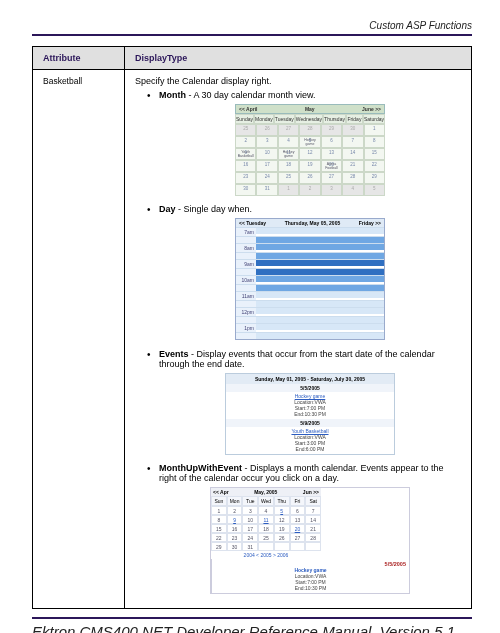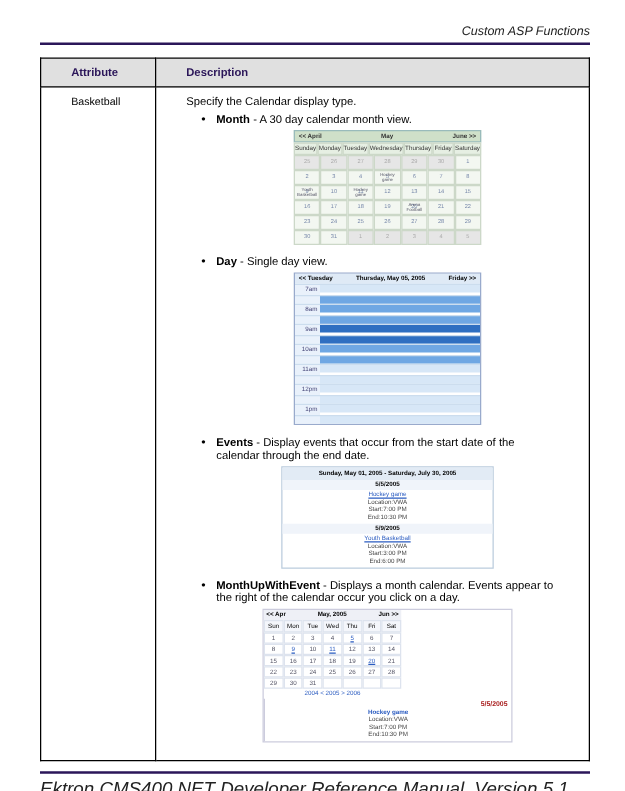--- a/index.html
+++ b/index.html
@@ -22,21 +22,21 @@
 
   table.attr {
     width: 100%;
     border-collapse: collapse;
     font-size: 9px;
     table-layout: fixed;
   }
   table.attr th, table.attr td {
     border: 1px solid #000;
     vertical-align: top;
-    padding: 6px 24px;
+    padding: 6px 10px;
   }
   table.attr th {
     background: #e0e0e0;
     color: #2b1659;
     font-weight: bold;
     text-align: left;
     font-size: 9px;
   }
   table.attr col.c1 { width: 92px; }
   table.attr col.c2 { }
@@ -128,28 +128,28 @@
   <hr class="hr-top">
 
   <table class="attr">
     <colgroup>
         <col class="c1">
         <col class="c2">
       </colgroup>
     <thead>
       <tr>
         <th>Attribute</th>
-        <th>Description</th>
+        <th>DisplayType</th>
       </tr>
     </thead>
     <tbody>
       <tr>
         <td class="attr-name">Basketball</td>
         <td>
-          <div class="lede">Specify the Calendar display type.</div>
+          <div class="lede">Specify the Calendar display right.</div>
           <ul class="opts">
 
             <li>
               <span class="opt-name">Month</span><span> - A 30 day calendar month view.</span>
               <div class="thumb-wrap"><div class="thumb month-cal">
                 <div class="hdr">
                   <span>&lt;&lt; April</span>
                   <span>May</span>
                   <span>June &gt;&gt;</span>
                 </div>
@@ -203,21 +203,21 @@
                       <div class="cell dim">1</div>
                       <div class="cell dim">2</div>
                       <div class="cell dim">3</div>
                       <div class="cell dim">4</div>
                       <div class="cell dim">5</div>
                     </div>
               </div></div>
             </li>
 
             <li>
-              <span class="opt-name">Day</span><span> - Single day view.</span>
+              <span class="opt-name">Day</span><span> - Single day when.</span>
               <div class="thumb-wrap"><div class="thumb day-cal">
                 <div class="hdr">
                   <span>&lt;&lt; Tuesday</span>
                   <span>Thursday, May 05, 2005</span>
                   <span>Friday &gt;&gt;</span>
                 </div>
                 <div class="rows" id="day-rows">
                       <div class="row">
                         <div class="tcell">7am</div>
                         <div class="slot free"></div>

